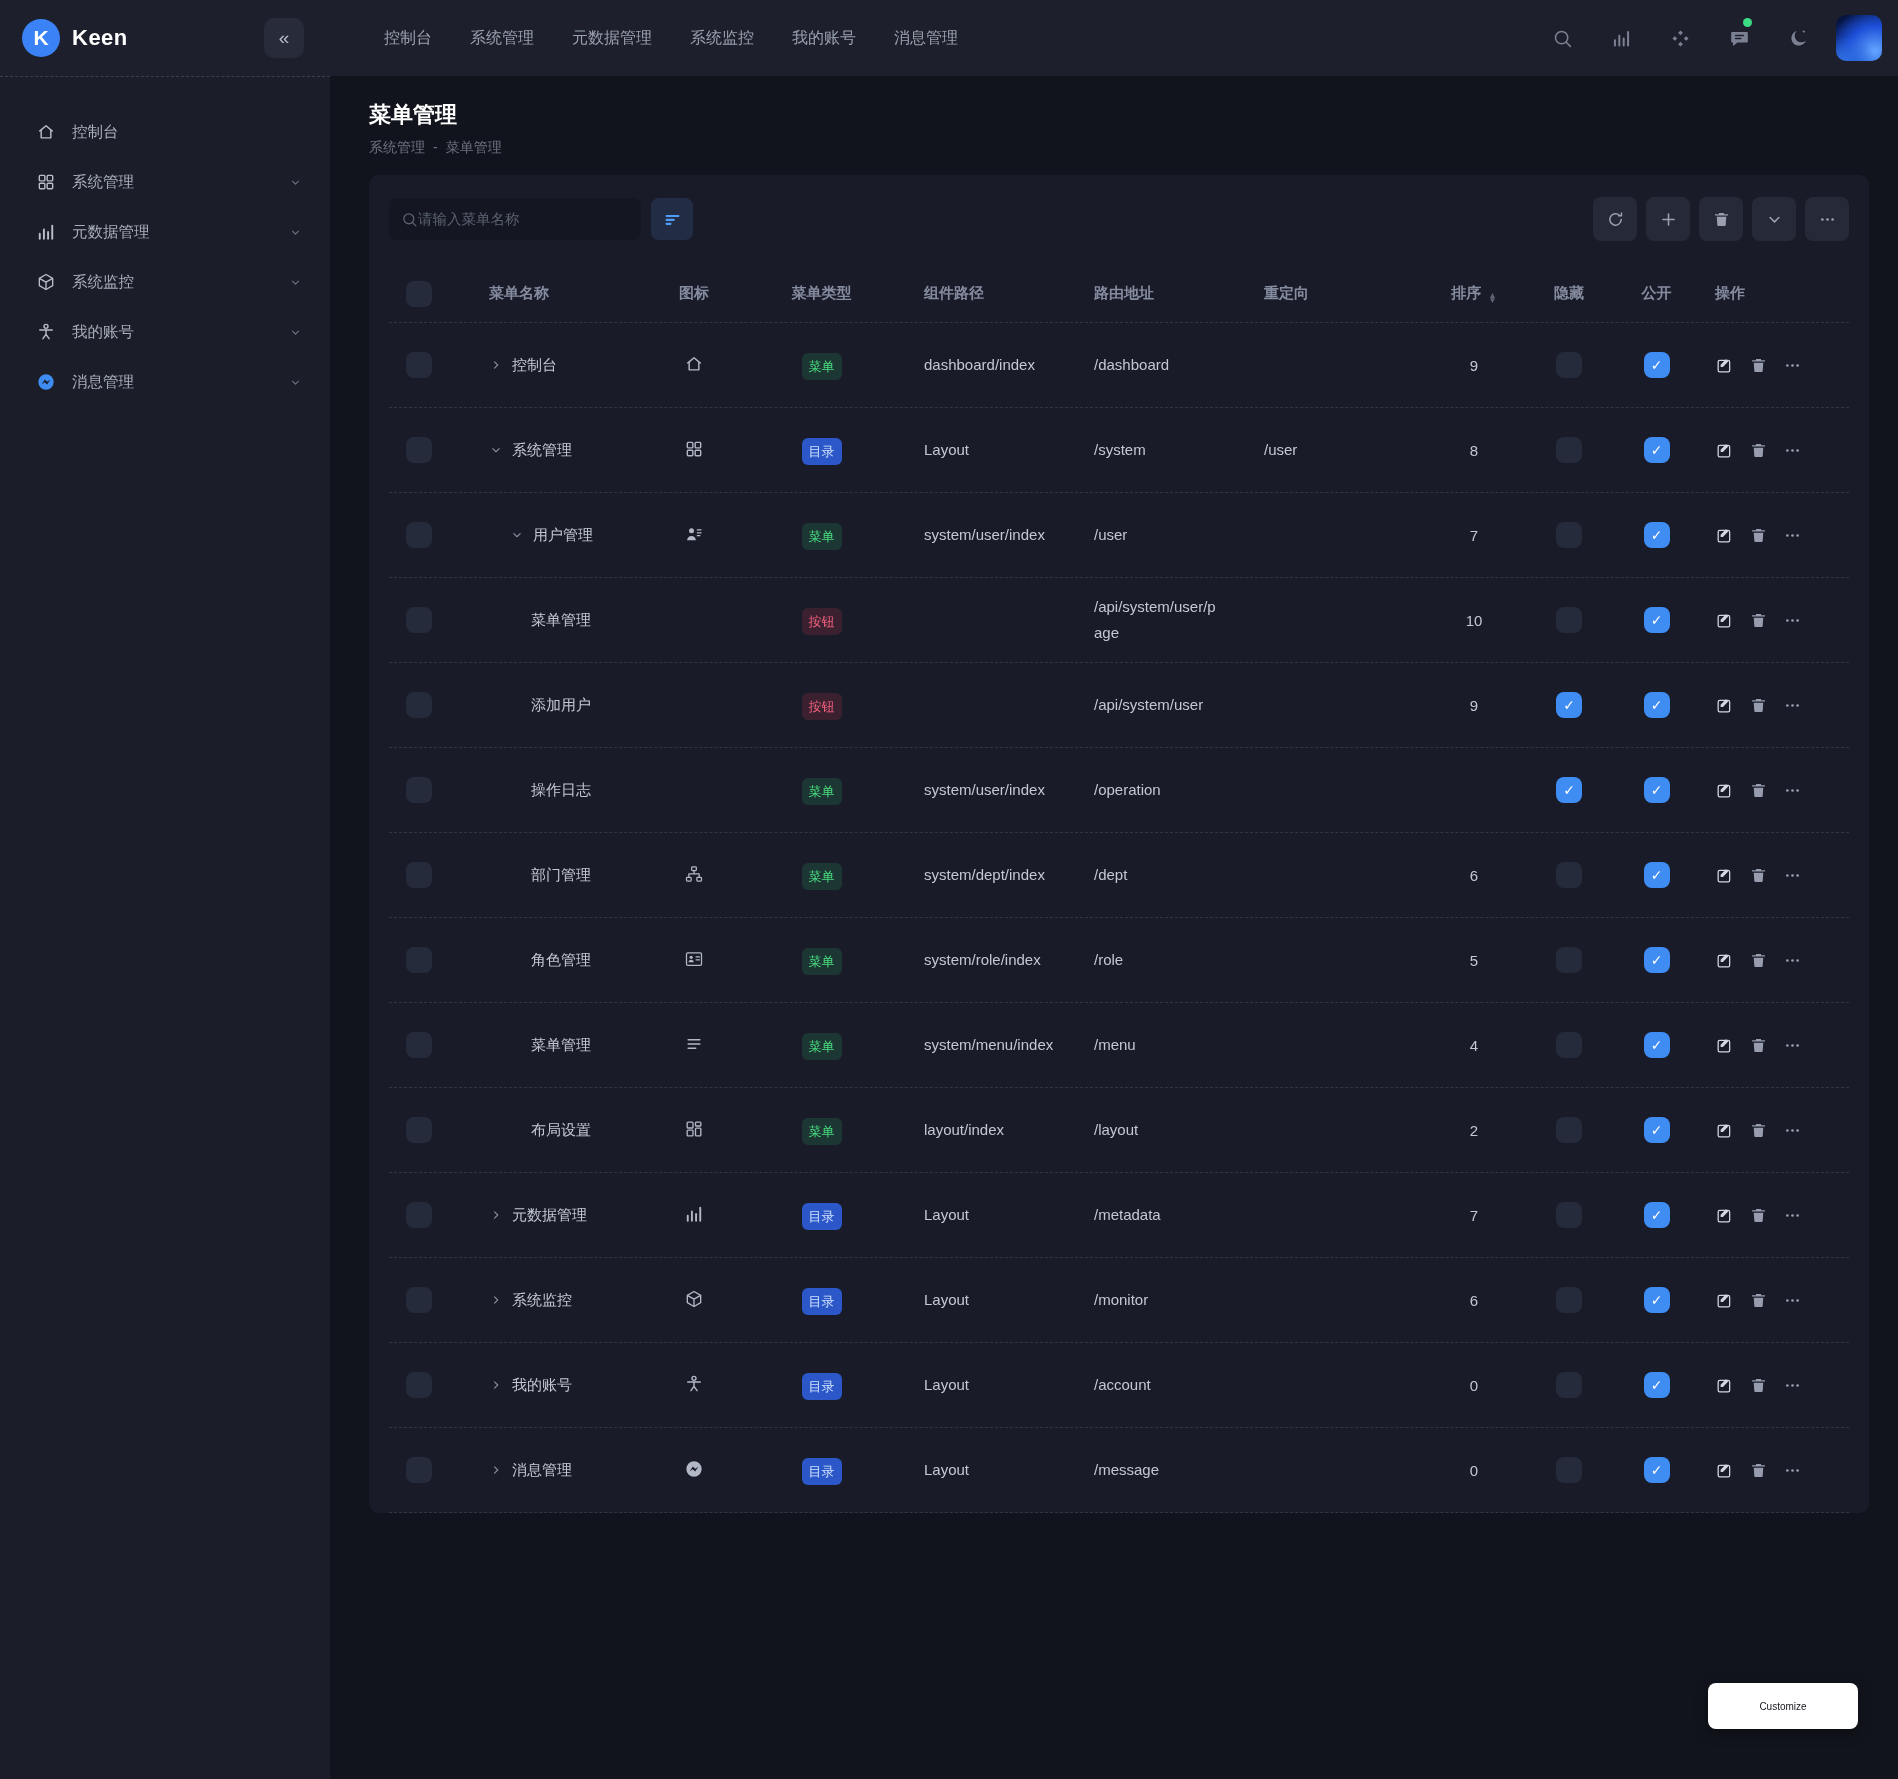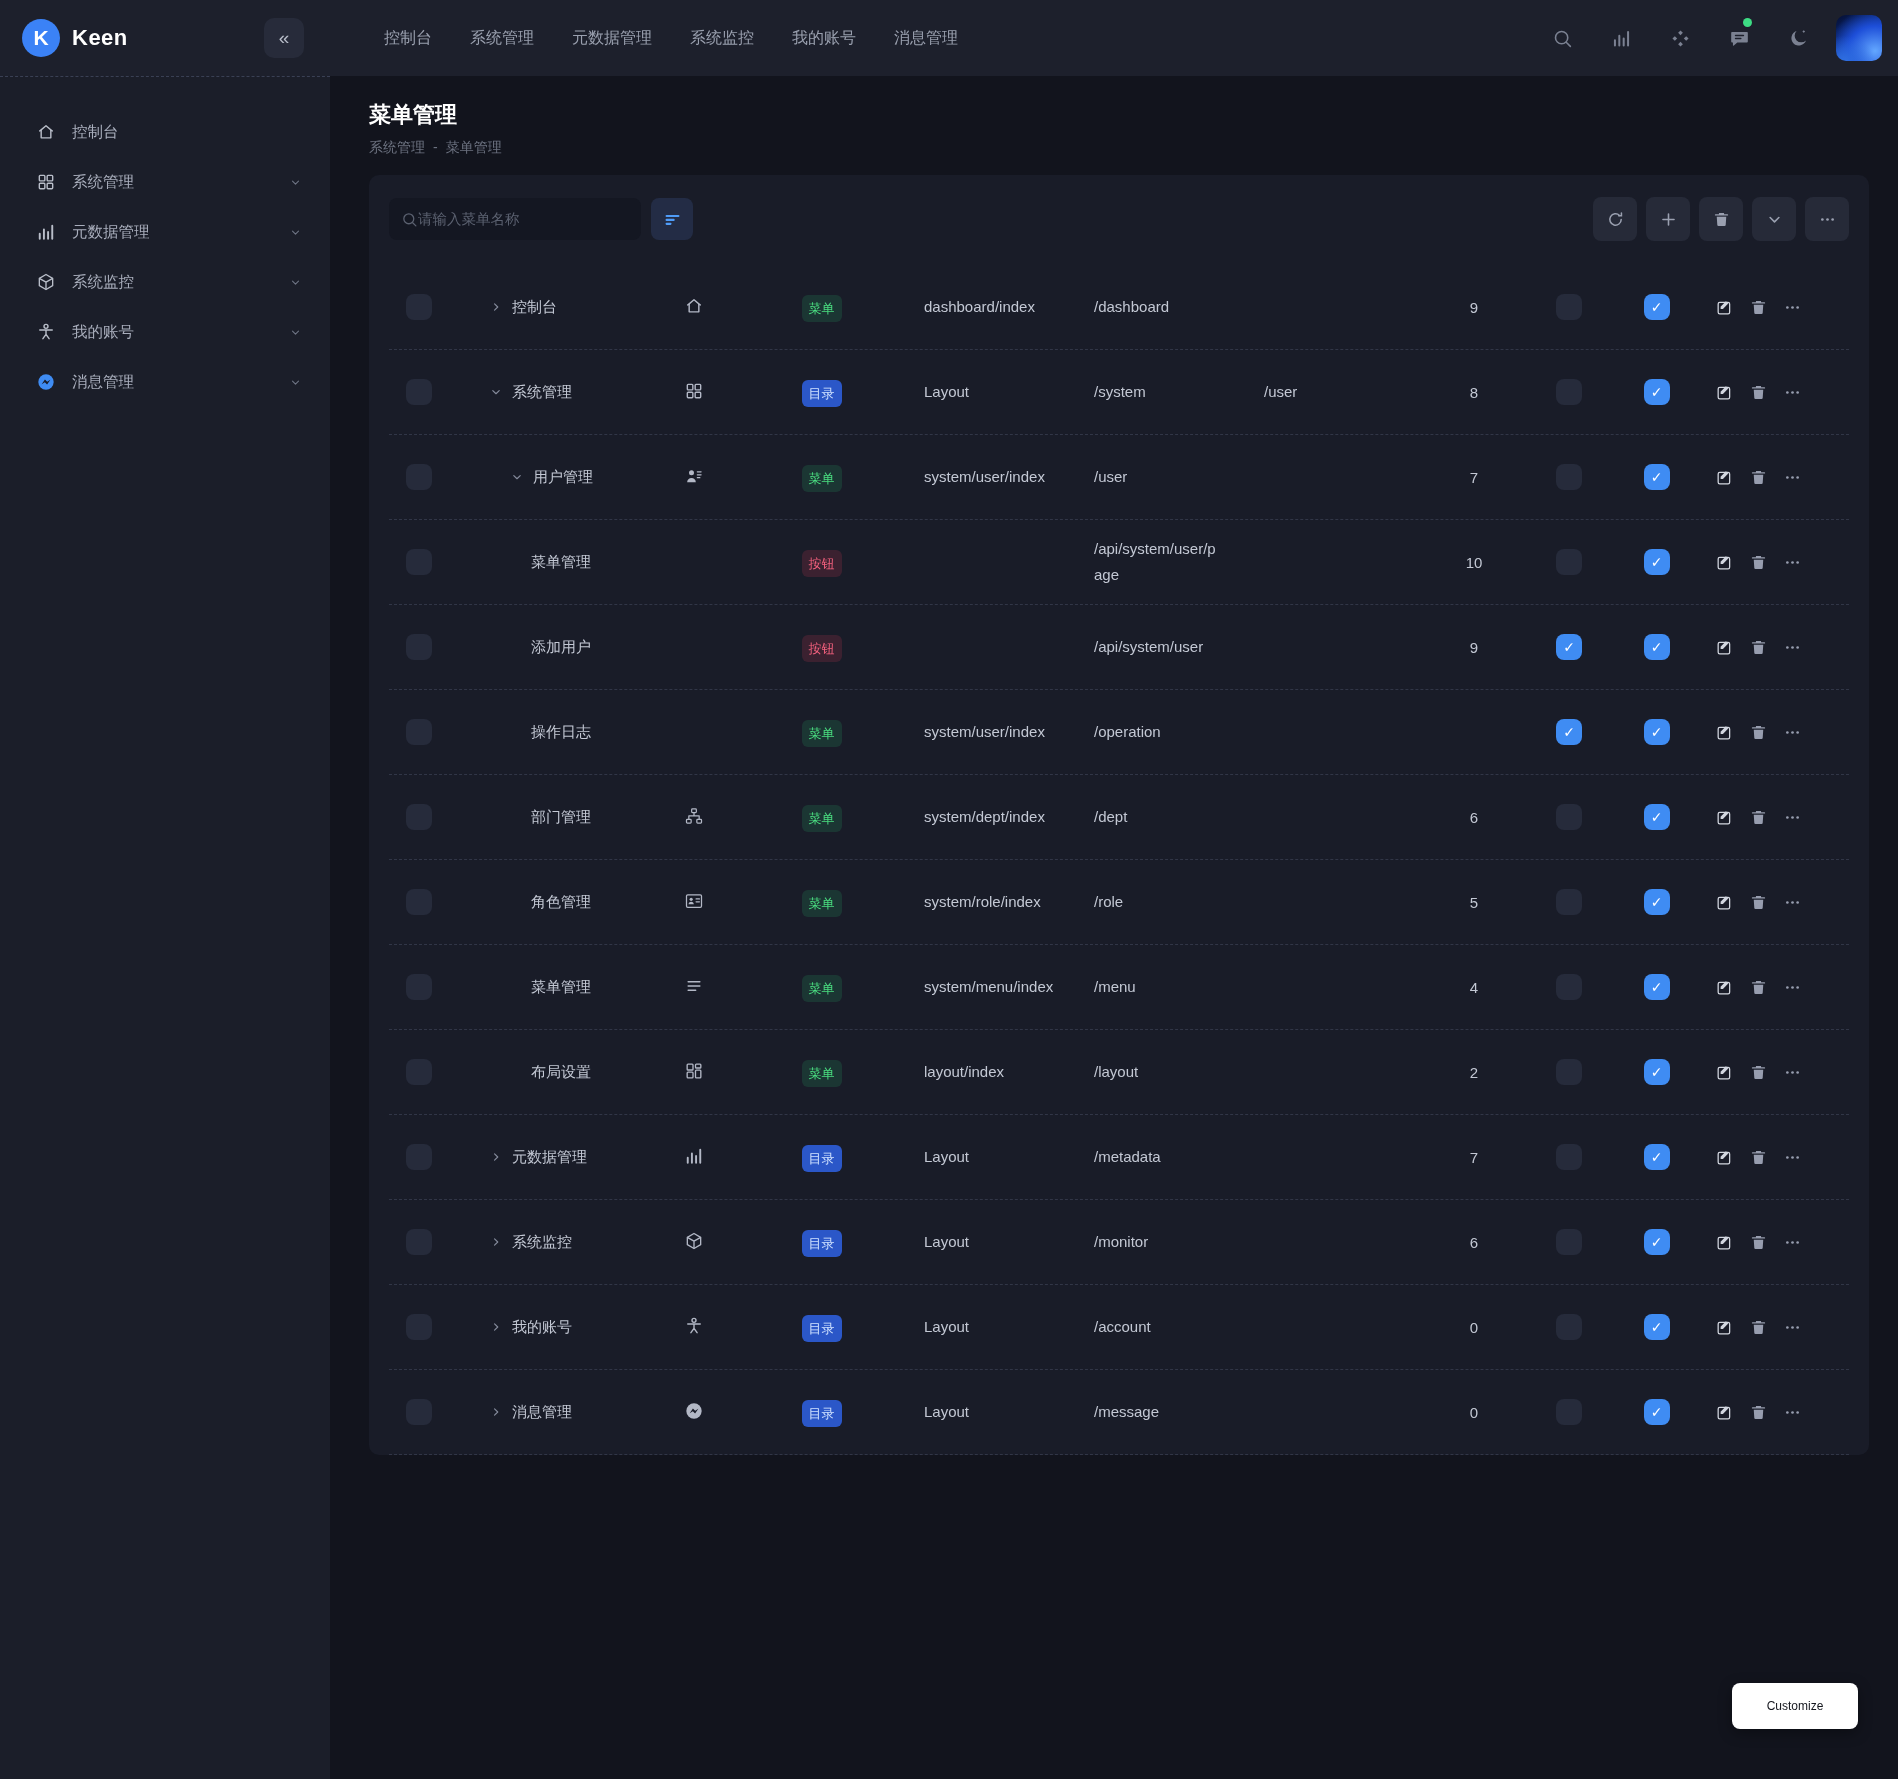--- a/index.html
+++ b/index.html
@@ -79,21 +79,21 @@
   
   .card-pagination{display:flex;align-items:center;justify-content:flex-end;gap:16px;padding:28px 12px 26px 0;font-size:15px;color:#c3c8d4}
   .page-size{height:38px;padding:0 13px;background:#1e2230;border-radius:8px;display:flex;align-items:center;gap:12px;font-size:14px;cursor:pointer}
   .page-size .ic{width:12px;height:12px;color:#6f7585}
   .page-nav{width:30px;height:34px;display:grid;place-items:center;color:#9aa0b0;cursor:pointer}
   .page-nav .ic{width:15px;height:15px}
   .page-current{width:36px;height:36px;border-radius:9px;background:#3f8cf3;color:#fff;display:grid;place-items:center;font-weight:700;font-size:15px;cursor:pointer}
   .footer{margin-top:auto;height:44px;background:#1e212e;display:flex;align-items:center;padding-left:39px;font-size:14.5px;gap:7px}
   .footer-year{color:#565b6b}
   .footer-author{color:#c6cad4;font-weight:600}
-  .customize{position:absolute;right:40px;bottom:50px;width:126px;height:46px;background:#fff;color:#15171e;border:none;border-radius:8px;font-size:12px;font-family:inherit;cursor:pointer;box-shadow:0 4px 14px rgba(0,0,0,.35)}
+  .customize{position:absolute;right:40px;bottom:50px;width:150px;height:46px;background:#fff;color:#15171e;border:none;border-radius:8px;font-size:10px;font-family:inherit;cursor:pointer;box-shadow:0 4px 14px rgba(0,0,0,.35)}
 </style>
 </head>
 <body>
 
 <header class="navbar">
   <div class="nav-left">
     <div class="logo-mark">K</div>
     <div class="brand">Keen</div>
     <div class="collapse-btn">«</div>
   </div>
@@ -300,20 +300,35 @@
                 <circle cx="5.5" cy="12" r="1.7"></circle>
                 <circle cx="12" cy="12" r="1.7"></circle>
                 <circle cx="18.5" cy="12" r="1.7"></circle>
               </svg>
             </span>
           </div>
       </div>
     </div>
 
     <div class="table">
+      <div class="trow thead">
+        <div class="c-check">
+            <div class="cb"></div>
+          </div>
+        <div class="h-name">菜单名称</div>
+        <div class="c-center">图标</div>
+        <div class="c-center">菜单类型</div>
+        <div class="c-left30">组件路径</div>
+        <div class="c-left30">路由地址</div>
+        <div class="c-left30">重定向</div>
+        <div class="c-center"><span>排序</span><span class="sort-carets">▲<br>▼</span></div>
+        <div class="c-center">隐藏</div>
+        <div class="c-center">公开</div>
+        <div style="padding-left:16px">操作</div>
+      </div>
       <div id="tbody">
           <div class="trow tbody-row">
             <div class="c-check">
               <div class="cb"></div>
             </div>
             <div class="c-name" style="padding-left: 40px;">
               <span class="ic expand">
                 <svg viewBox="0 0 24 24" fill="none" stroke="currentColor" stroke-width="2" stroke-linecap="round" stroke-linejoin="round">
                   <path d="M9.5 6.5 15 12l-5.5 5.5"></path>
                 </svg>

